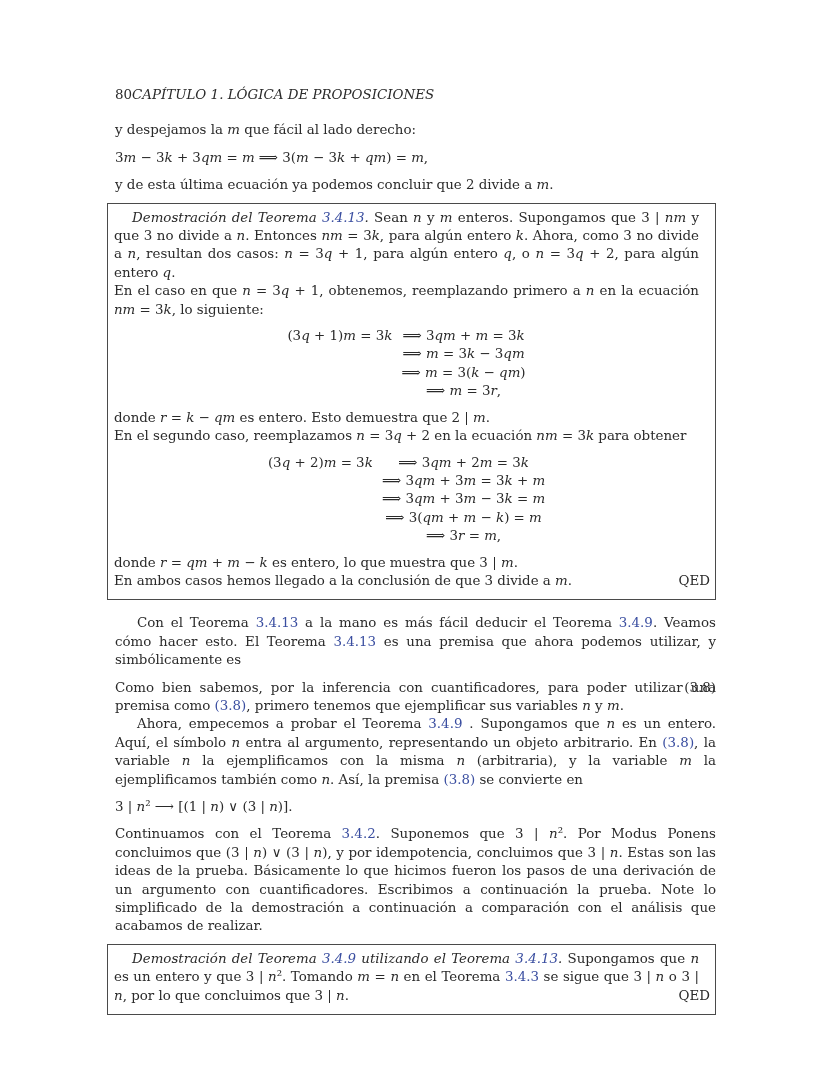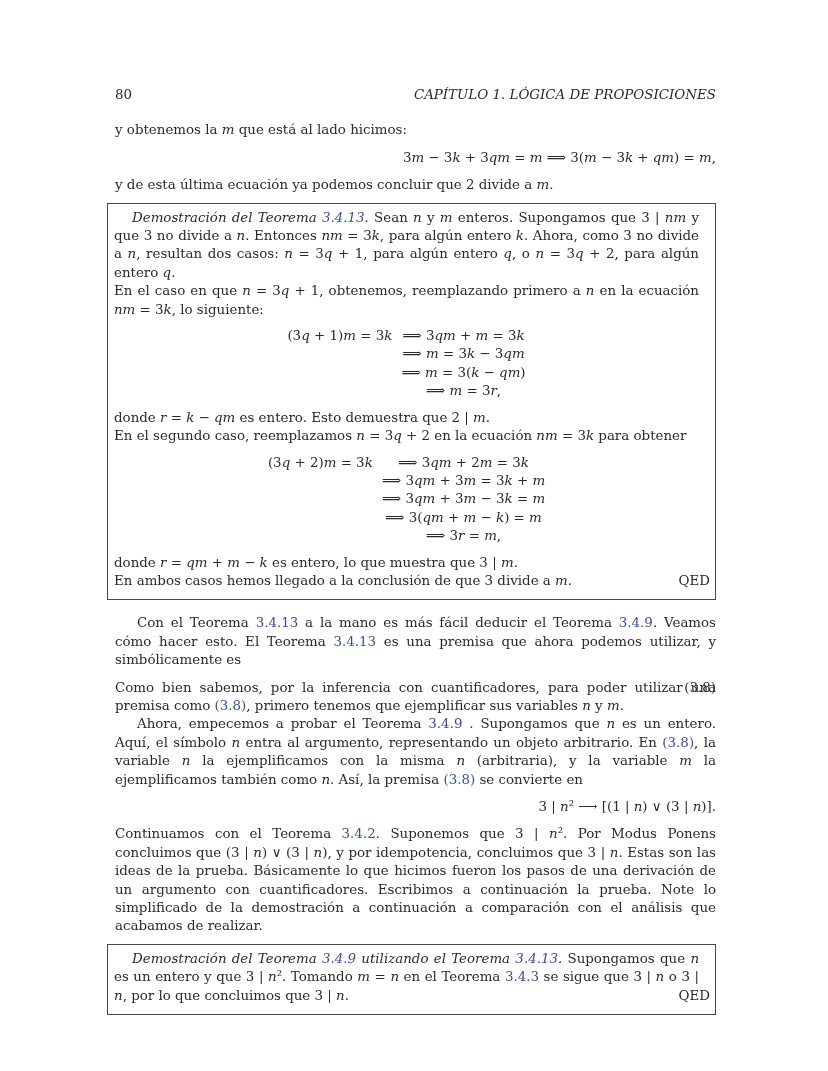--- a/index.html
+++ b/index.html
@@ -18,30 +18,29 @@
     line-height:18.4px;
     overflow:hidden;
   }
   .content{
     position:absolute;
     left:115px;top:86px;
     width:601px;
   }
   .header{
     display:flex;
-    justify-content:space-between;
     align-items:baseline;
     margin-bottom:17px;
   }
   .chapter{font-style:italic;}
   p.para{margin:0;text-align:justify;}
   p.indent{text-indent:22px;}
   .display-eq{
     position:relative;
-    text-align:right;
+    text-align:left;
     margin:9px 0 9px 0;
   }
   .display-eq .tag{
     position:absolute;right:0;top:0;
   }
   .proof-box{
     position:relative;
     border:1.2px solid var(--border);
     border-radius:0;
     padding:5px 16px 9px 6px;
@@ -75,21 +74,21 @@
 <body>
 
 <div class="page">
   <div class="content">
 
     <div class="header">
       <span>80</span>
       <span class="chapter">CAPÍTULO 1.  LÓGICA DE PROPOSICIONES</span>
     </div>
 
-    <p class="para"><span class="seg-plain">y obtenemos la </span><span class="seg-math">m</span><span class="seg-plain"> que está al lado hicimos:</span></p>
+    <p class="para"><span class="seg-plain">y despejamos la </span><span class="seg-math">m</span><span class="seg-plain"> que fácil al lado derecho:</span></p>
 
     <div class="display-eq">
       <span><span class="">3</span><span class="mv">m</span><span class=""> − 3</span><span class="mv">k</span><span class=""> + 3</span><span class="mv">qm</span><span class=""> = </span><span class="mv">m</span><span class=""> ⟹ 3(</span><span class="mv">m</span><span class=""> − 3</span><span class="mv">k</span><span class=""> + </span><span class="mv">qm</span><span class="">) = </span><span class="mv">m</span><span class="">,</span></span>
     </div>
 
     <p class="para"><span class="seg-plain">y de esta última ecuación ya podemos concluir que 2 divide a </span><span class="seg-math">m</span><span class="seg-plain">.</span></p>
 
     <div class="proof-box">
       <p class="para title-indent"><span class="seg-italic">Demostración del Teorema </span><span class="seg-italic-link">3.4.13</span><span class="seg-italic">.</span><span class="seg-plain"> Sean </span><span class="seg-math">n</span><span class="seg-plain"> y </span><span class="seg-math">m</span><span class="seg-plain"> enteros. Supongamos que 3 | </span><span class="seg-math">nm</span><span class="seg-plain"> y que 3 no divide a </span><span class="seg-math">n</span><span class="seg-plain">. Entonces </span><span class="seg-math">nm</span><span class="seg-plain"> = 3</span><span class="seg-math">k</span><span class="seg-plain">, para algún entero </span><span class="seg-math">k</span><span class="seg-plain">. Ahora, como 3 no divide a </span><span class="seg-math">n</span><span class="seg-plain">, resultan dos casos: </span><span class="seg-math">n</span><span class="seg-plain"> = 3</span><span class="seg-math">q</span><span class="seg-plain"> + 1, para algún entero </span><span class="seg-math">q</span><span class="seg-plain">, o </span><span class="seg-math">n</span><span class="seg-plain"> = 3</span><span class="seg-math">q</span><span class="seg-plain"> + 2, para algún entero </span><span class="seg-math">q</span><span class="seg-plain">.</span></p>
       <p class="para"><span class="seg-plain">En el caso en que </span><span class="seg-math">n</span><span class="seg-plain"> = 3</span><span class="seg-math">q</span><span class="seg-plain"> + 1, obtenemos, reemplazando primero a </span><span class="seg-math">n</span><span class="seg-plain"> en la ecuación </span><span class="seg-math">nm</span><span class="seg-plain"> = 3</span><span class="seg-math">k</span><span class="seg-plain">, lo siguiente:</span></p>

